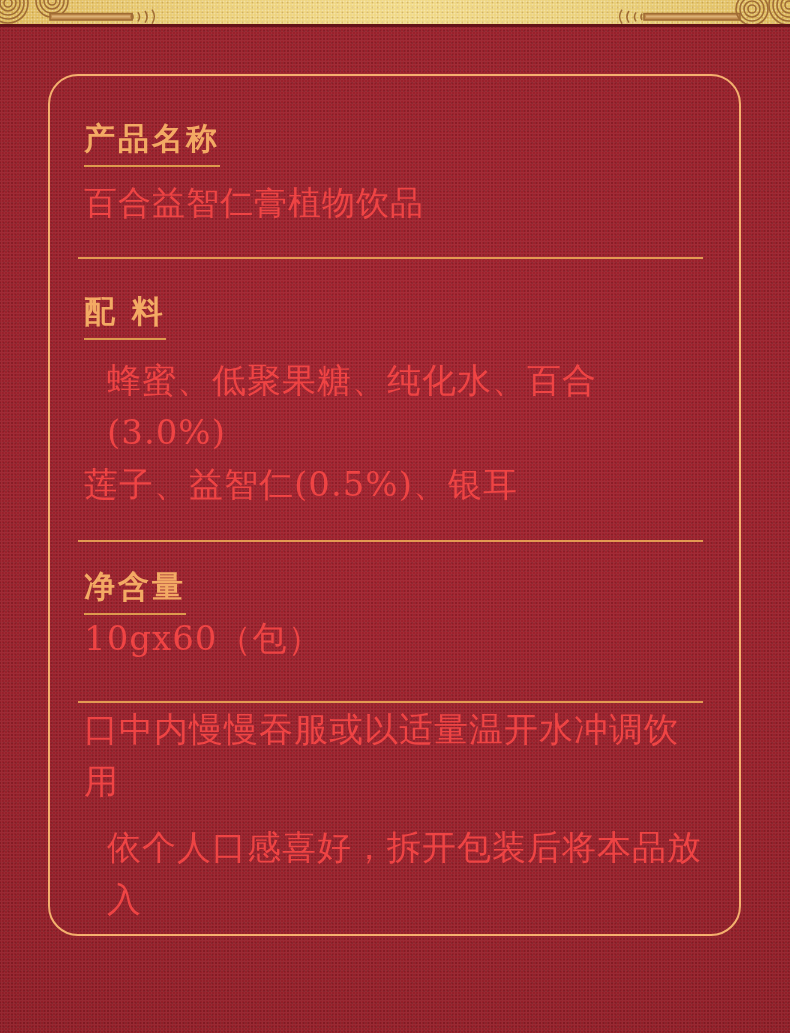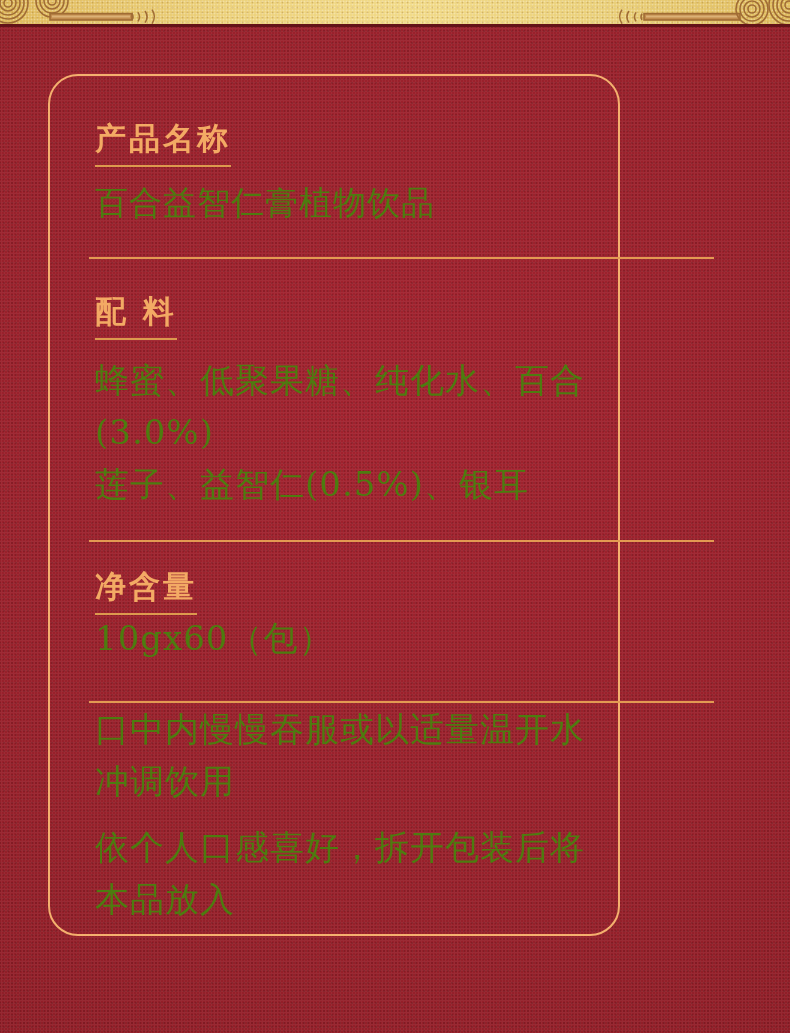--- a/index.html
+++ b/index.html
@@ -27,38 +27,38 @@
       radial-gradient(rgba(150,100,30,0.30) 0.8px, transparent 1.1px),
       linear-gradient(90deg,#e0ba5c 0%, #ecd17b 28%, #f1da88 52%, #ead07a 76%, #e0bc5e 100%);
     background-size:3px 3px, 5px 5px, 100% 100%;
     border-bottom:3px solid #631218;
   }
   .band svg { position:absolute; inset:0; }
 
   
   .frame {
     position:absolute; left:48px; top:74px; z-index:3;
-    width:572px; height:862px;
+    width:693px; height:862px;
     border:2px solid #f4b06e; border-radius:30px;
     box-sizing:border-box;
-    padding:44px 30px 0 45px;
+    padding:44px 30px 0 34px;
   }
 
   .section { margin:0; }
   .section-heading {
     display:inline-block; margin:0;
     font-size:31px; line-height:37px; font-weight:700;
     letter-spacing:3px; color:#f3aa64;
     padding-bottom:8px; border-bottom:2px solid #dc9a4e;
   }
   .text-line {
     margin:0; font-size:34px; line-height:52px;
-    letter-spacing:1px; color:#4d7c0f; font-weight:400;
+    letter-spacing:1px; color:#ef4444; font-weight:400;
   }
-  .first-line { margin-top:14px; }
+  .first-line { margin-top:14px;margin-left:23px; }
   .name-line  { margin-top:14px; font-size:33px; line-height:44px; }
   .net-line   { margin-top:0; line-height:46px; }
 
   .divider {
     height:2px; background:#e39a52; border:none;
     width:625px; margin:0 0 0 -6px;
   }
   .divider-1 { margin-top:32px; }
   .divider-2 { margin-top:30px; }
   .divider-3 { margin-top:40px; }

